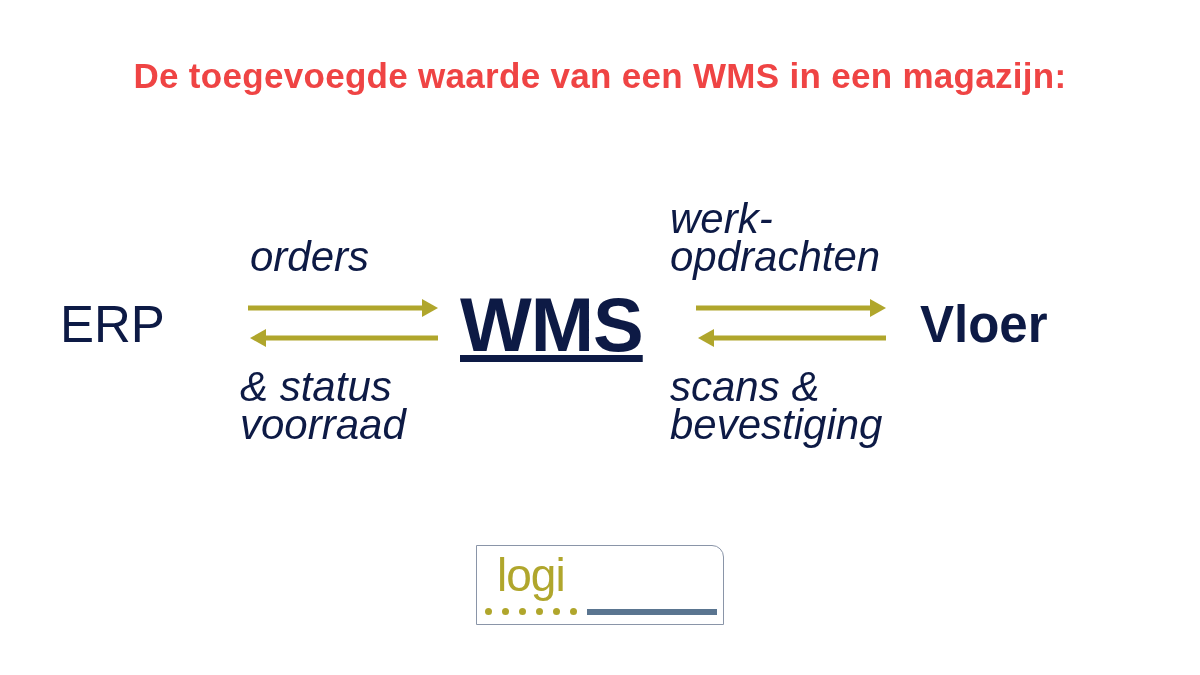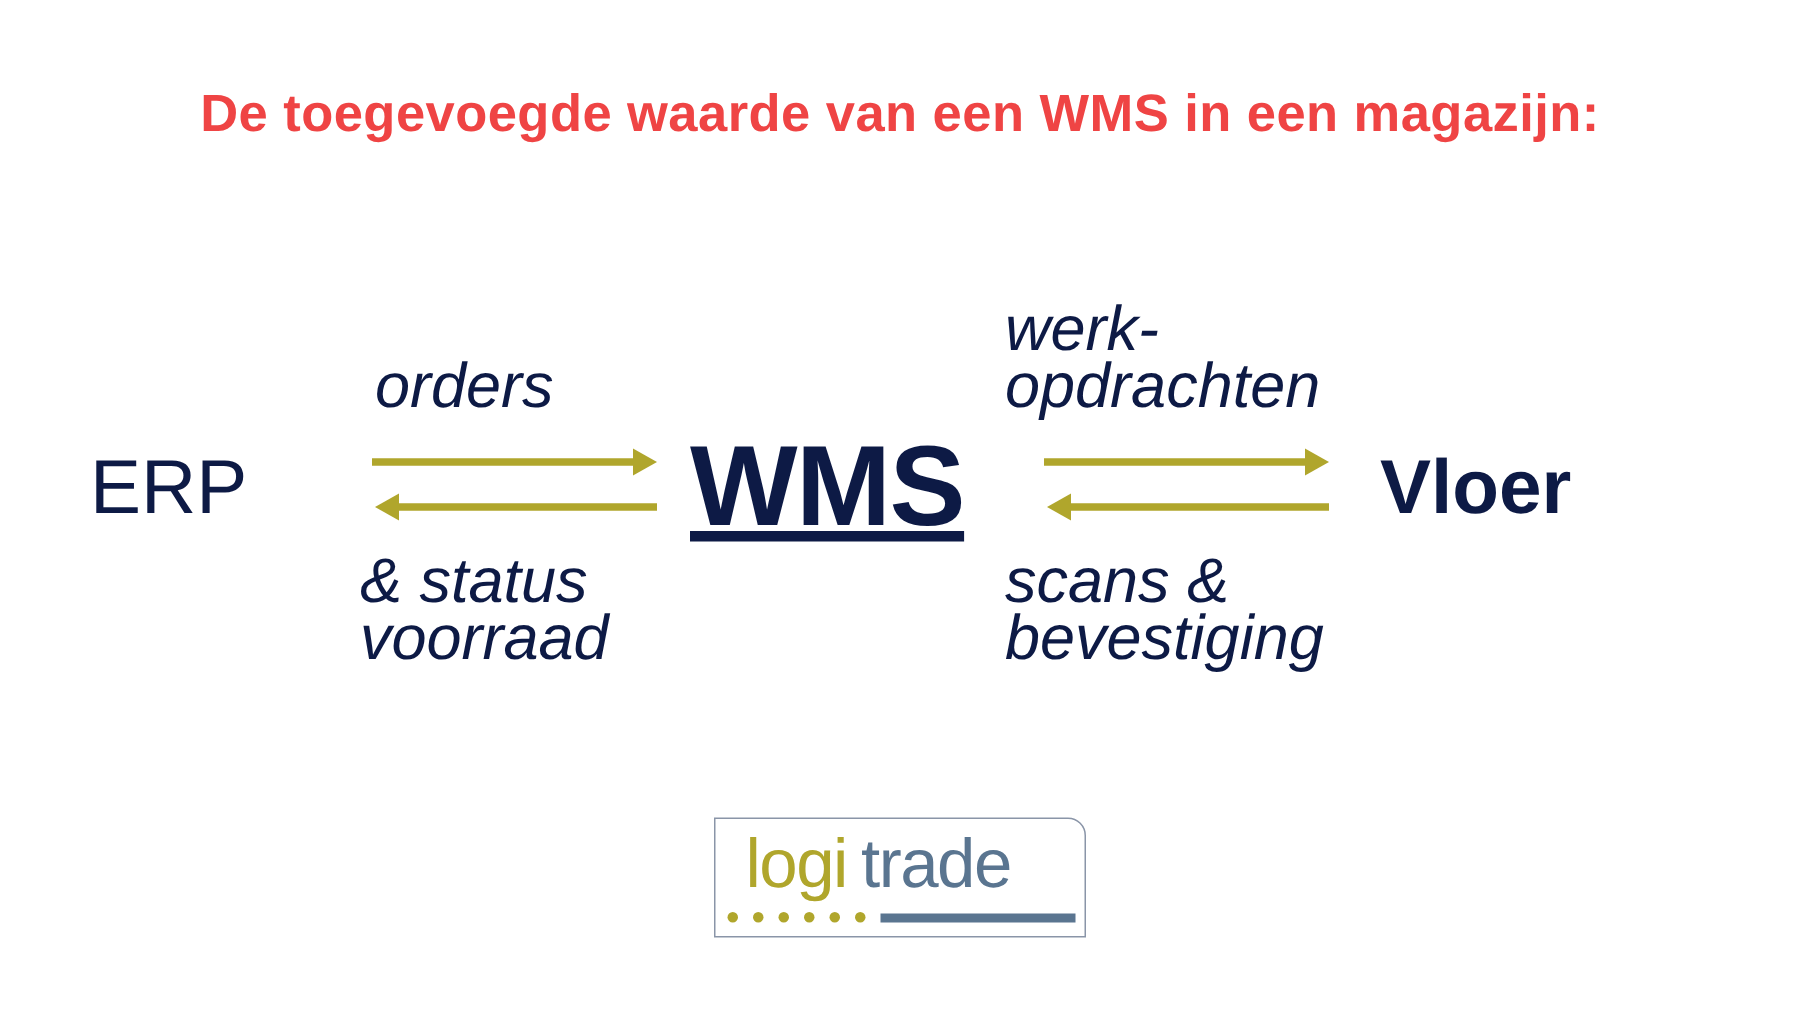--- a/index.html
+++ b/index.html
@@ -50,21 +50,20 @@
 </svg>
 <svg class="arrow" style="left:694px;top:296px" width="196" height="56">
   <line x1="2" y1="12" x2="180" y2="12" stroke="#b0a62c" stroke-width="5"></line>
   <polygon points="176,3 192,12 176,21" fill="#b0a62c"></polygon>
   <line x1="16" y1="42" x2="192" y2="42" stroke="#b0a62c" stroke-width="5"></line>
   <polygon points="20,33 4,42 20,51" fill="#b0a62c"></polygon>
 </svg>
 
 <div class="logo">
   <span class="logi">logi</span>
-  <span class="trade">trade</span>
   <div class="dots">
       <span></span>
       <span></span>
       <span></span>
       <span></span>
       <span></span>
       <span></span>
     </div>
   <div class="bar"></div>
 </div>

